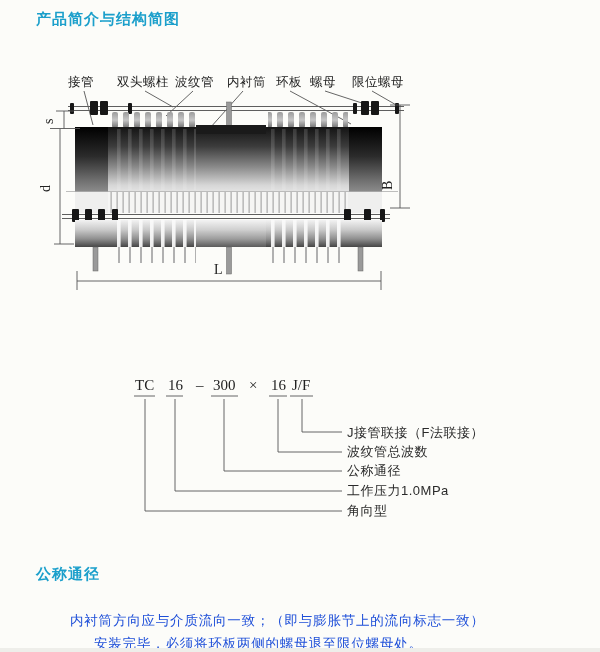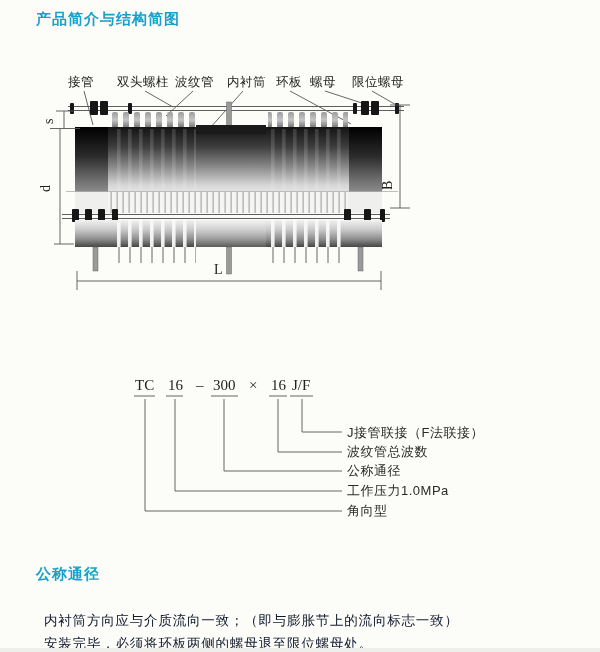--- a/index.html
+++ b/index.html
@@ -18,23 +18,23 @@
   #diagram{top:55px;width:480px;height:250px;}
   #codesvg{top:368px;width:600px;height:162px;}
   .plabel{font-size:12.5px;fill:#1c1c1c;letter-spacing:0.5px;}
   .dim{font-family:"Liberation Serif",serif;font-size:14px;fill:#222;}
   .code{font-family:"Liberation Serif",serif;font-size:15px;fill:#222;}
   .callout{font-size:13px;fill:#2a2a2a;letter-spacing:0.5px;}
   .ln{stroke:#555;stroke-width:0.9;fill:none;}
   .rod{stroke:#5e5e5e;stroke-width:1.2;fill:none;}
   .nut{fill:#161616;}
   .stem{fill:#9a9a9a;stroke:#666;stroke-width:0.5;}
-  .install-line{position:absolute;left:44px;width:500px;font-size:13.5px;line-height:16px;color:#0f172a;letter-spacing:0.8px;}
+  .install-line{position:absolute;left:70px;width:500px;font-size:13.5px;line-height:16px;color:#1d4ed8;letter-spacing:0.8px;}
   #il0{top:599px;}
-  #il1{top:622px;}
+  #il1{top:622px;margin-left:24px;}
 </style>
 </head>
 <body>
 
 <div class="page">
 
   <h1 id="t1">产品简介与结构简图</h1>
 
   <svg id="diagram" class="svgbox" viewBox="0 55 480 250">
     <defs>

